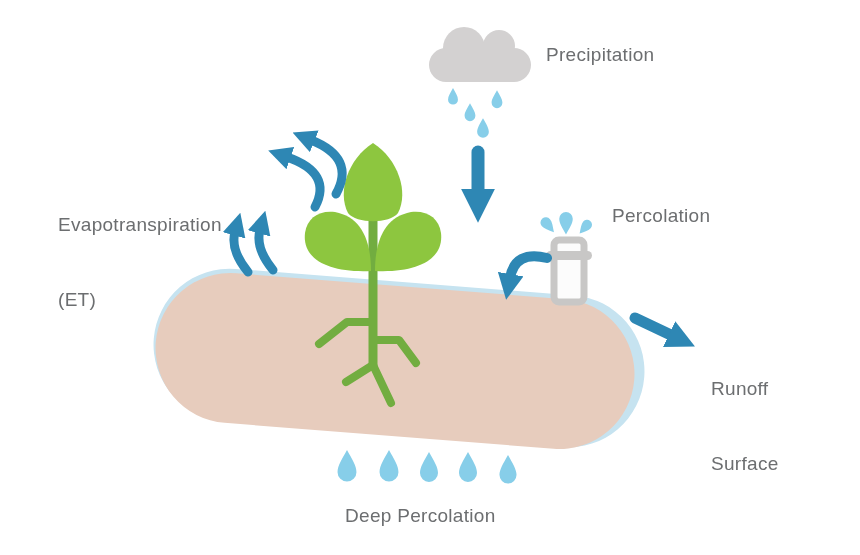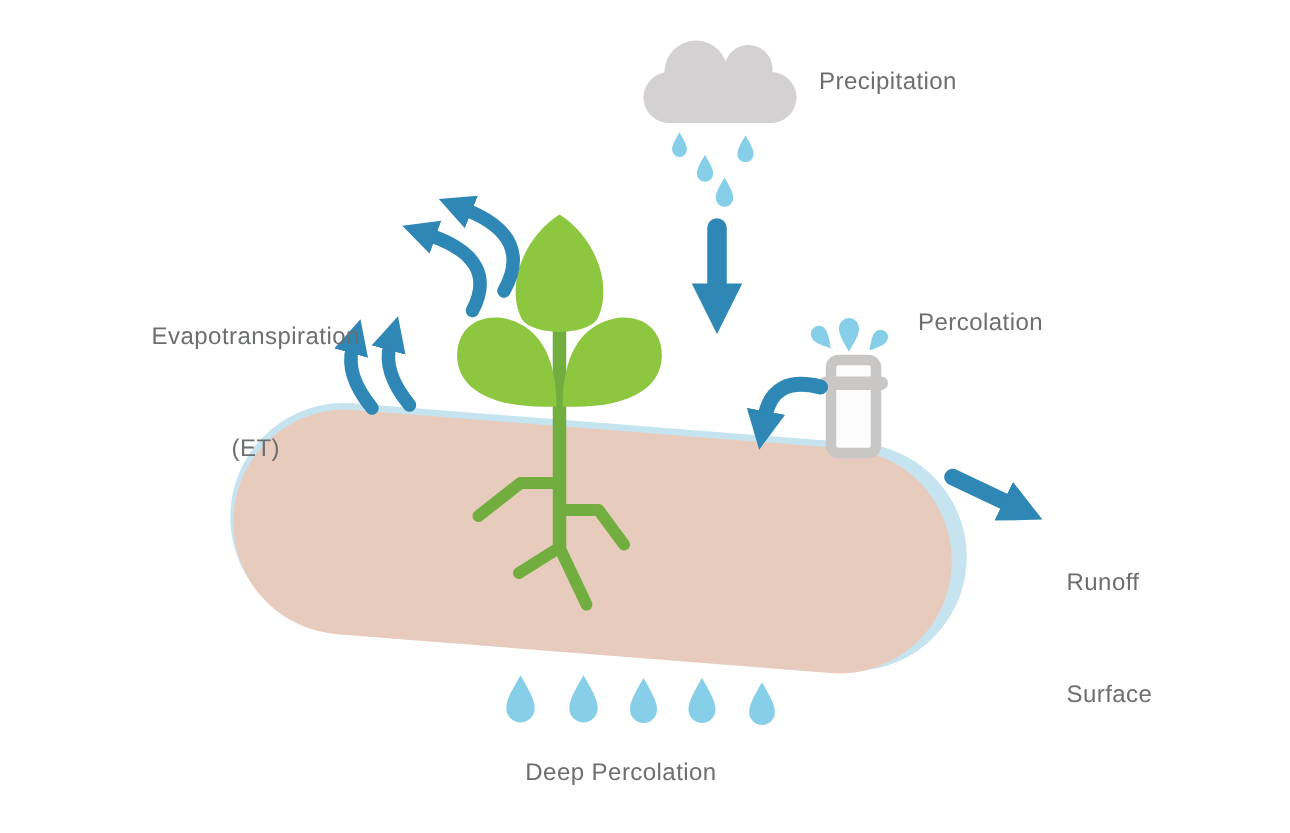--- a/index.html
+++ b/index.html
@@ -7,27 +7,27 @@
     position:relative;
     width:860px;height:555px;
     background:var(--background,#fff);
     overflow:hidden;
     font-family:"Liberation Sans","DejaVu Sans",sans-serif;
   }
   #diagram-svg{position:absolute;left:0;top:0;}
   .label{
     position:absolute;
     color:var(--label-gray,#6c6e70);
-    font-size:16px;
+    font-size:19px;
     font-weight:500;
     letter-spacing:0.3px;
     line-height:25px;
     white-space:pre;
   }
-  .label.centered{text-align:center;}
+  .label.centered{}
 </style>
 </head>
 <body>
 
 <div id="stage" style="--background: #ffffff; --arrow-blue: #2e87b4; --water-drop-blue: #87cee9; --soil-blue: #c6e3f0; --soil-pink: #e7ccbd; --cloud-gray: #d3d1d1; --leaf-green: #8dc63f; --stem-green: #72ad40; --pipe-gray: #c8c7c6; --pipe-fill: #fcfcfc; --label-gray: #6c6e70;">
 
   <svg id="diagram-svg" width="860" height="555" viewBox="0 0 860 555">
     <defs>
       <marker id="ah" viewBox="0 0 10 10" refX="1.5" refY="5" markerWidth="2.6" markerHeight="2.6" orient="auto" markerUnits="strokeWidth">
         <path d="M0,0 L10,5 L0,10 Z" fill="var(--arrow-blue)"></path>
@@ -106,14 +106,14 @@
     <div>(ET)</div>
   </div>
 
   <div class="label" style="left:612px;top:203px;">Percolation</div>
 
   <div class="label" style="left:711px;top:326px;">
     <div>Runoff</div>
     <div>Surface</div>
   </div>
 
-  <div class="label centered" style="left:314px;top:503px;width:200px;">Deep Percolation</div>
+  <div class="label centered" style="left:345px;top:503px;width:200px;">Deep Percolation</div>
 </div>
 
 </body></html>

